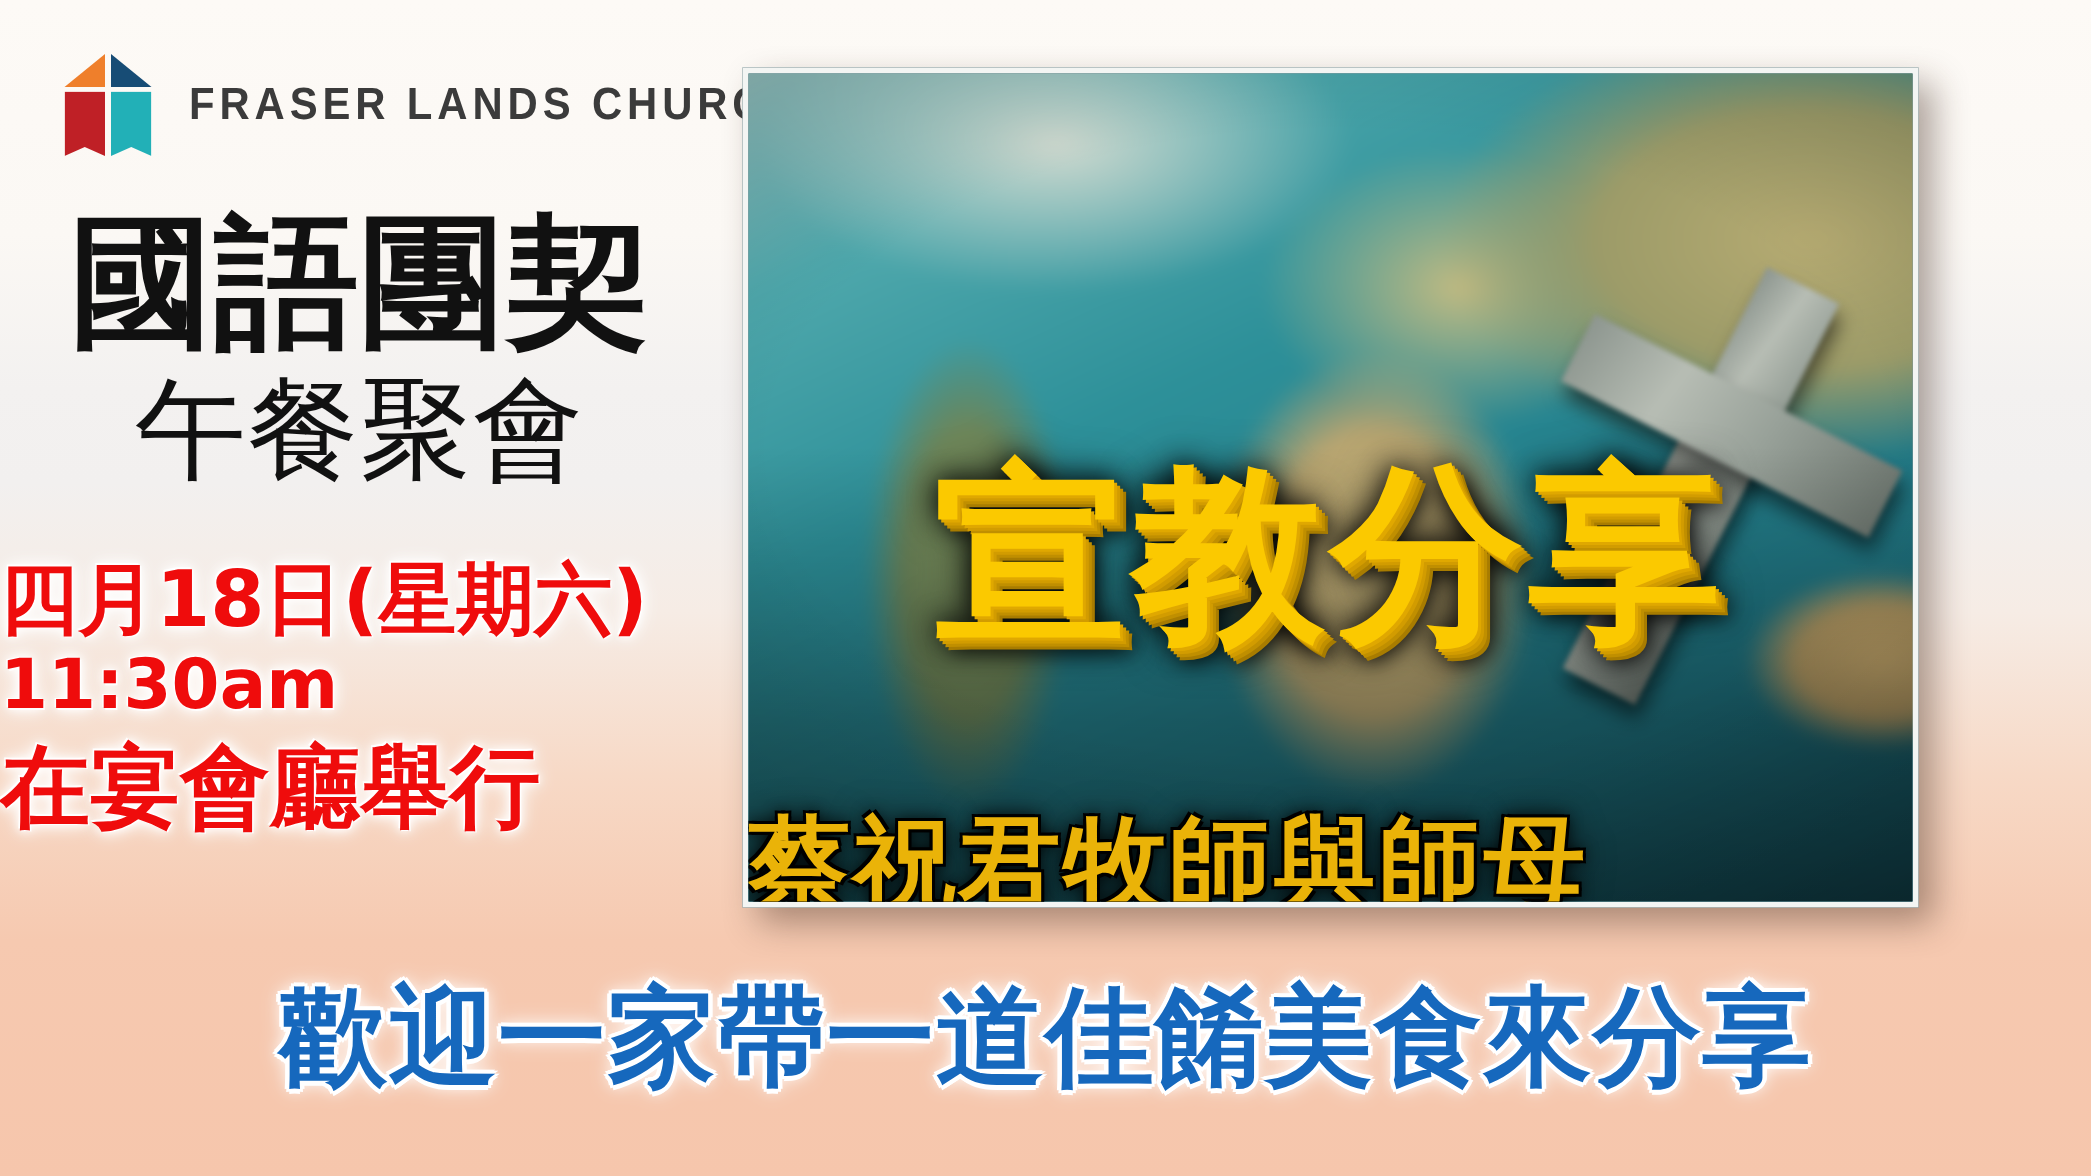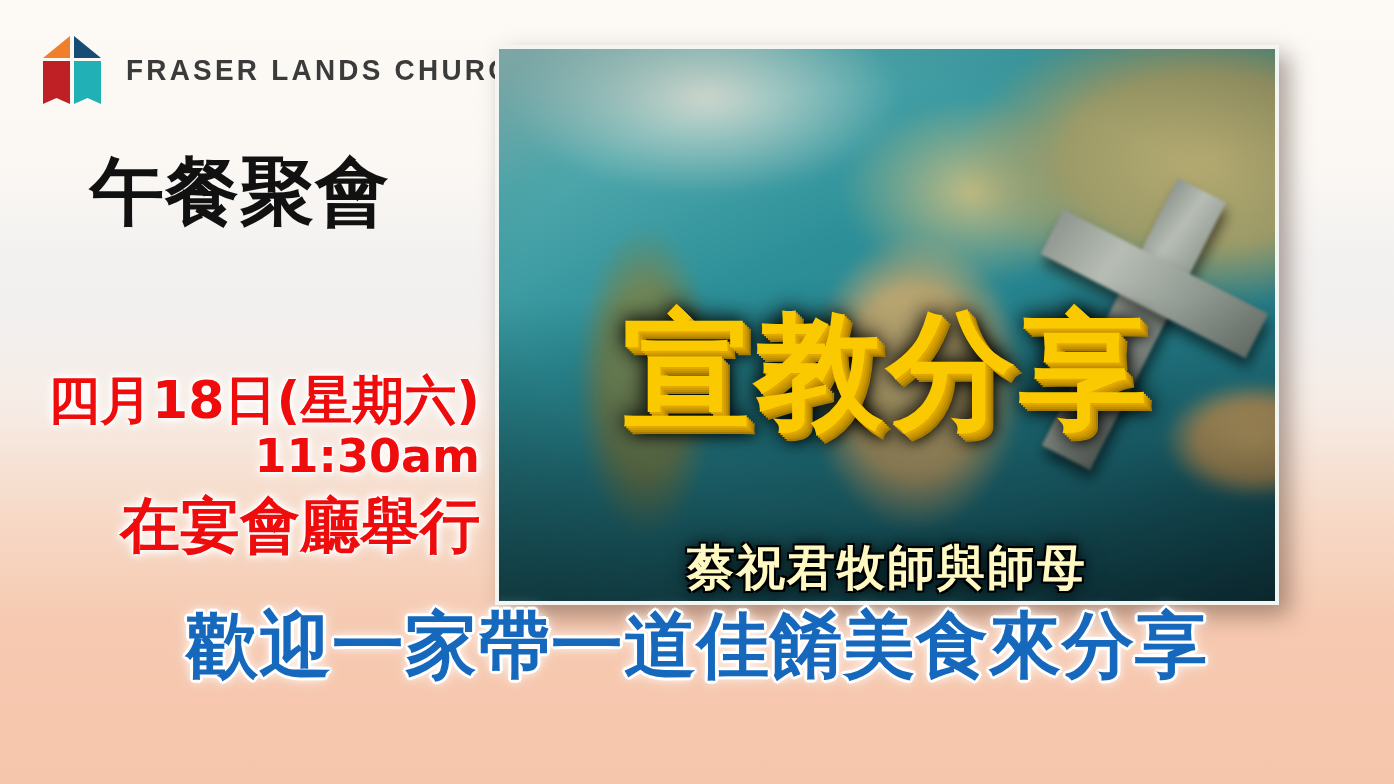--- a/index.html
+++ b/index.html
@@ -108,35 +108,35 @@
     font-weight: bold;
     font-size: 96px;
     line-height: 1.0;
     letter-spacing: 1px;
     color: #111111;
     white-space: nowrap;
   }
   #headline-line2 {
     margin-top: 14px;
     font-family: "DejaVu Sans", "Liberation Sans", sans-serif;
-    font-weight: bold;
+    font-weight: normal;
     font-size: 74px;
     line-height: 1.0;
     letter-spacing: 1px;
     color: #111111;
     white-space: nowrap;
   }
 
   
   #details-block {
     position: absolute;
     left: 0;
     top: 372px;
     width: 480px;
-    text-align: right;
+    text-align: left;
   }
   .detail-line {
     font-family: "DejaVu Sans", "Liberation Sans", sans-serif;
     font-weight: bold;
     color: #ef0c0c;
     white-space: nowrap;
     text-shadow:
       0 0 6px #ffffff,
       0 0 10px #ffffff,
       0 0 14px #ffffff,
@@ -238,43 +238,43 @@
       8px 8px 0 #a87c00,
       9px 9px 14px rgba(0,0,0,0.85),
       0 0 18px rgba(0,0,0,0.9),
       0 0 30px rgba(0,0,0,0.8);
   }
   #photo-subtitle {
     position: absolute;
     left: 0;
     right: 0;
     top: 494px;
-    text-align: center;
-    font-family: "DejaVu Sans", "Liberation Sans", sans-serif;
-    font-weight: bold;
-    font-size: 48px;
+    text-align: left;
+    font-family: "DejaVu Sans", "Liberation Sans", sans-serif;
+    font-weight: bold;
+    font-size: 68px;
     line-height: 1.0;
     letter-spacing: 2px;
-    color: #fef9c3;
+    color: #eab308;
     white-space: nowrap;
     text-shadow:
       2px 2px 0 #000000,
       -2px 2px 0 #000000,
       2px -2px 0 #000000,
       -2px -2px 0 #000000,
       0 0 10px rgba(0,0,0,0.95),
       0 0 22px rgba(0,0,0,0.85);
   }
 
   
   #footer-banner {
     position: absolute;
     left: 0;
     right: 0;
-    top: 609px;
+    top: 655px;
     text-align: center;
     font-family: "DejaVu Sans", "Liberation Sans", sans-serif;
     font-weight: bold;
     font-size: 72px;
     line-height: 1.0;
     letter-spacing: 1px;
     color: #1668bd;
     white-space: nowrap;
     text-shadow:
       3px 0 0 #ffffff, -3px 0 0 #ffffff,
@@ -295,20 +295,21 @@
       <div id="logo-mark">
         <div class="mark-tri" id="mark-tri-left"></div>
         <div class="mark-tri" id="mark-tri-right"></div>
         <div class="mark-banner" id="mark-banner-left"></div>
         <div class="mark-banner" id="mark-banner-right"></div>
       </div>
       <div id="logo-wordmark">FRASER LANDS CHURCH</div>
     </div>
 
     <div id="headline-block">
+      <div id="headline-line1">國語團契</div>
       <div id="headline-line2">午餐聚會</div>
     </div>
 
     <div id="details-block">
       <div class="detail-line" id="detail-date">四月18日(星期六)</div>
       <div class="detail-line" id="detail-time">11:30am</div>
       <div class="detail-line" id="detail-venue">在宴會廳舉行</div>
     </div>
 
   </div>

